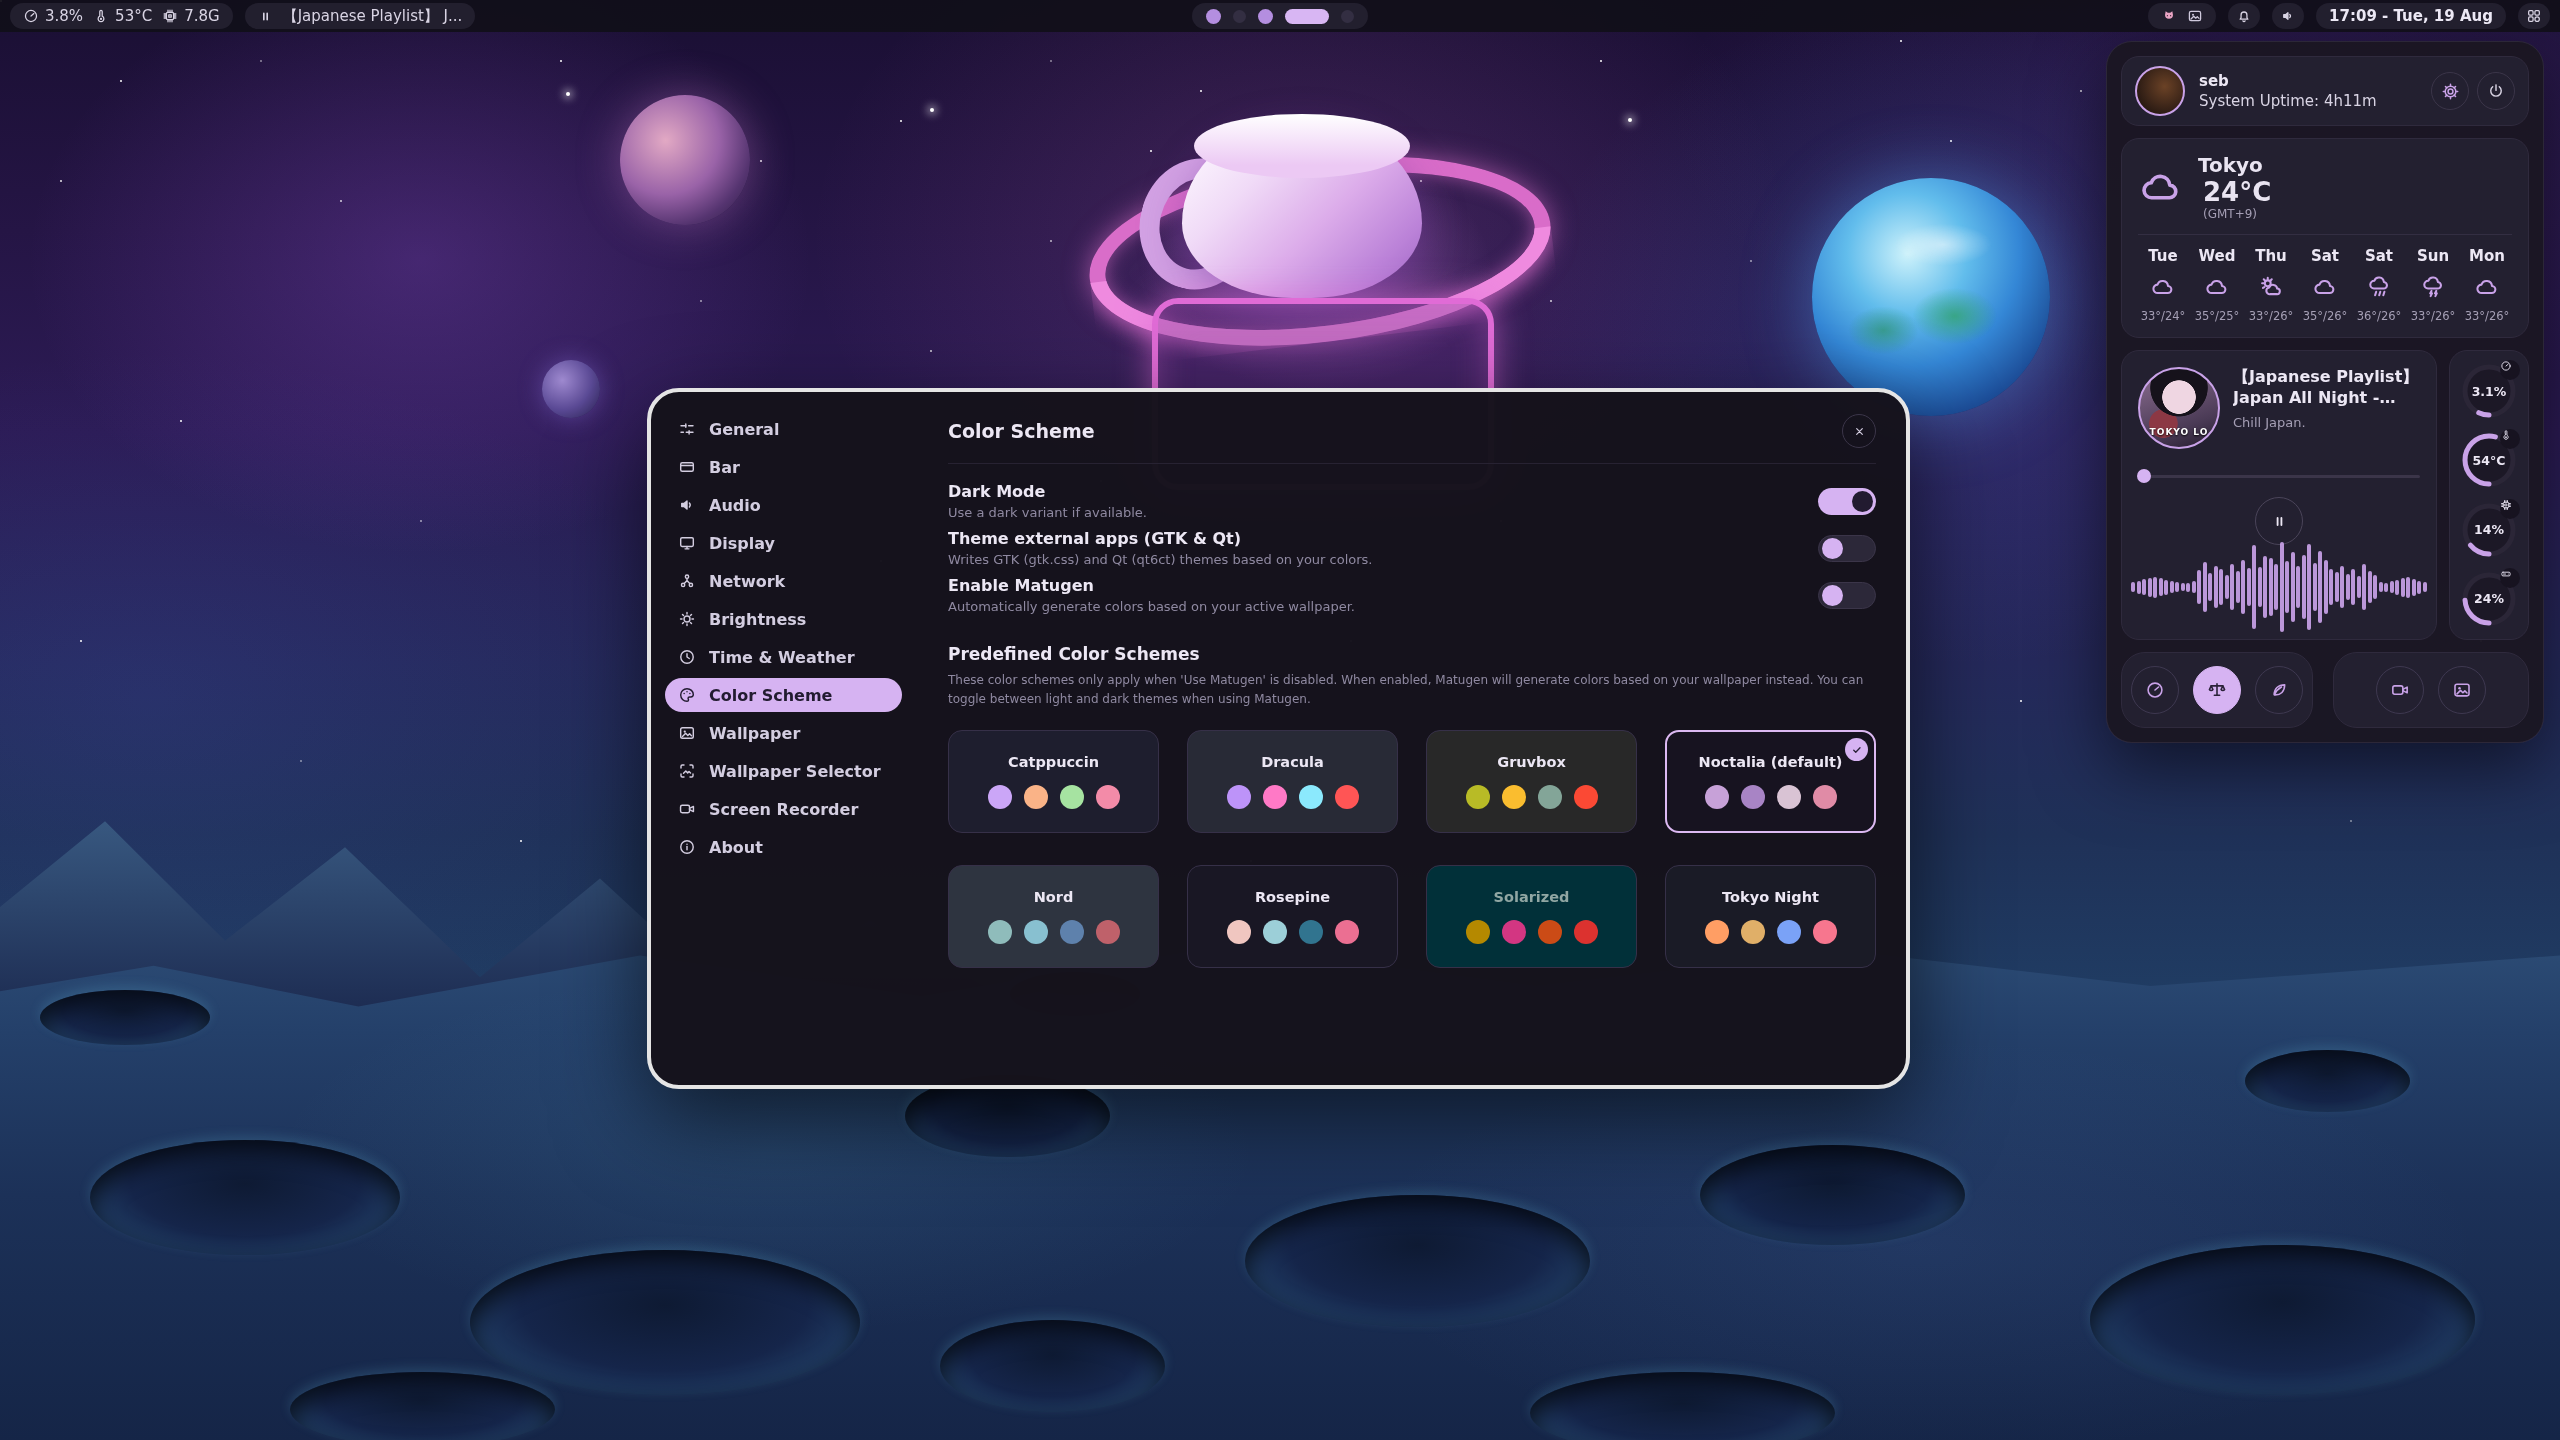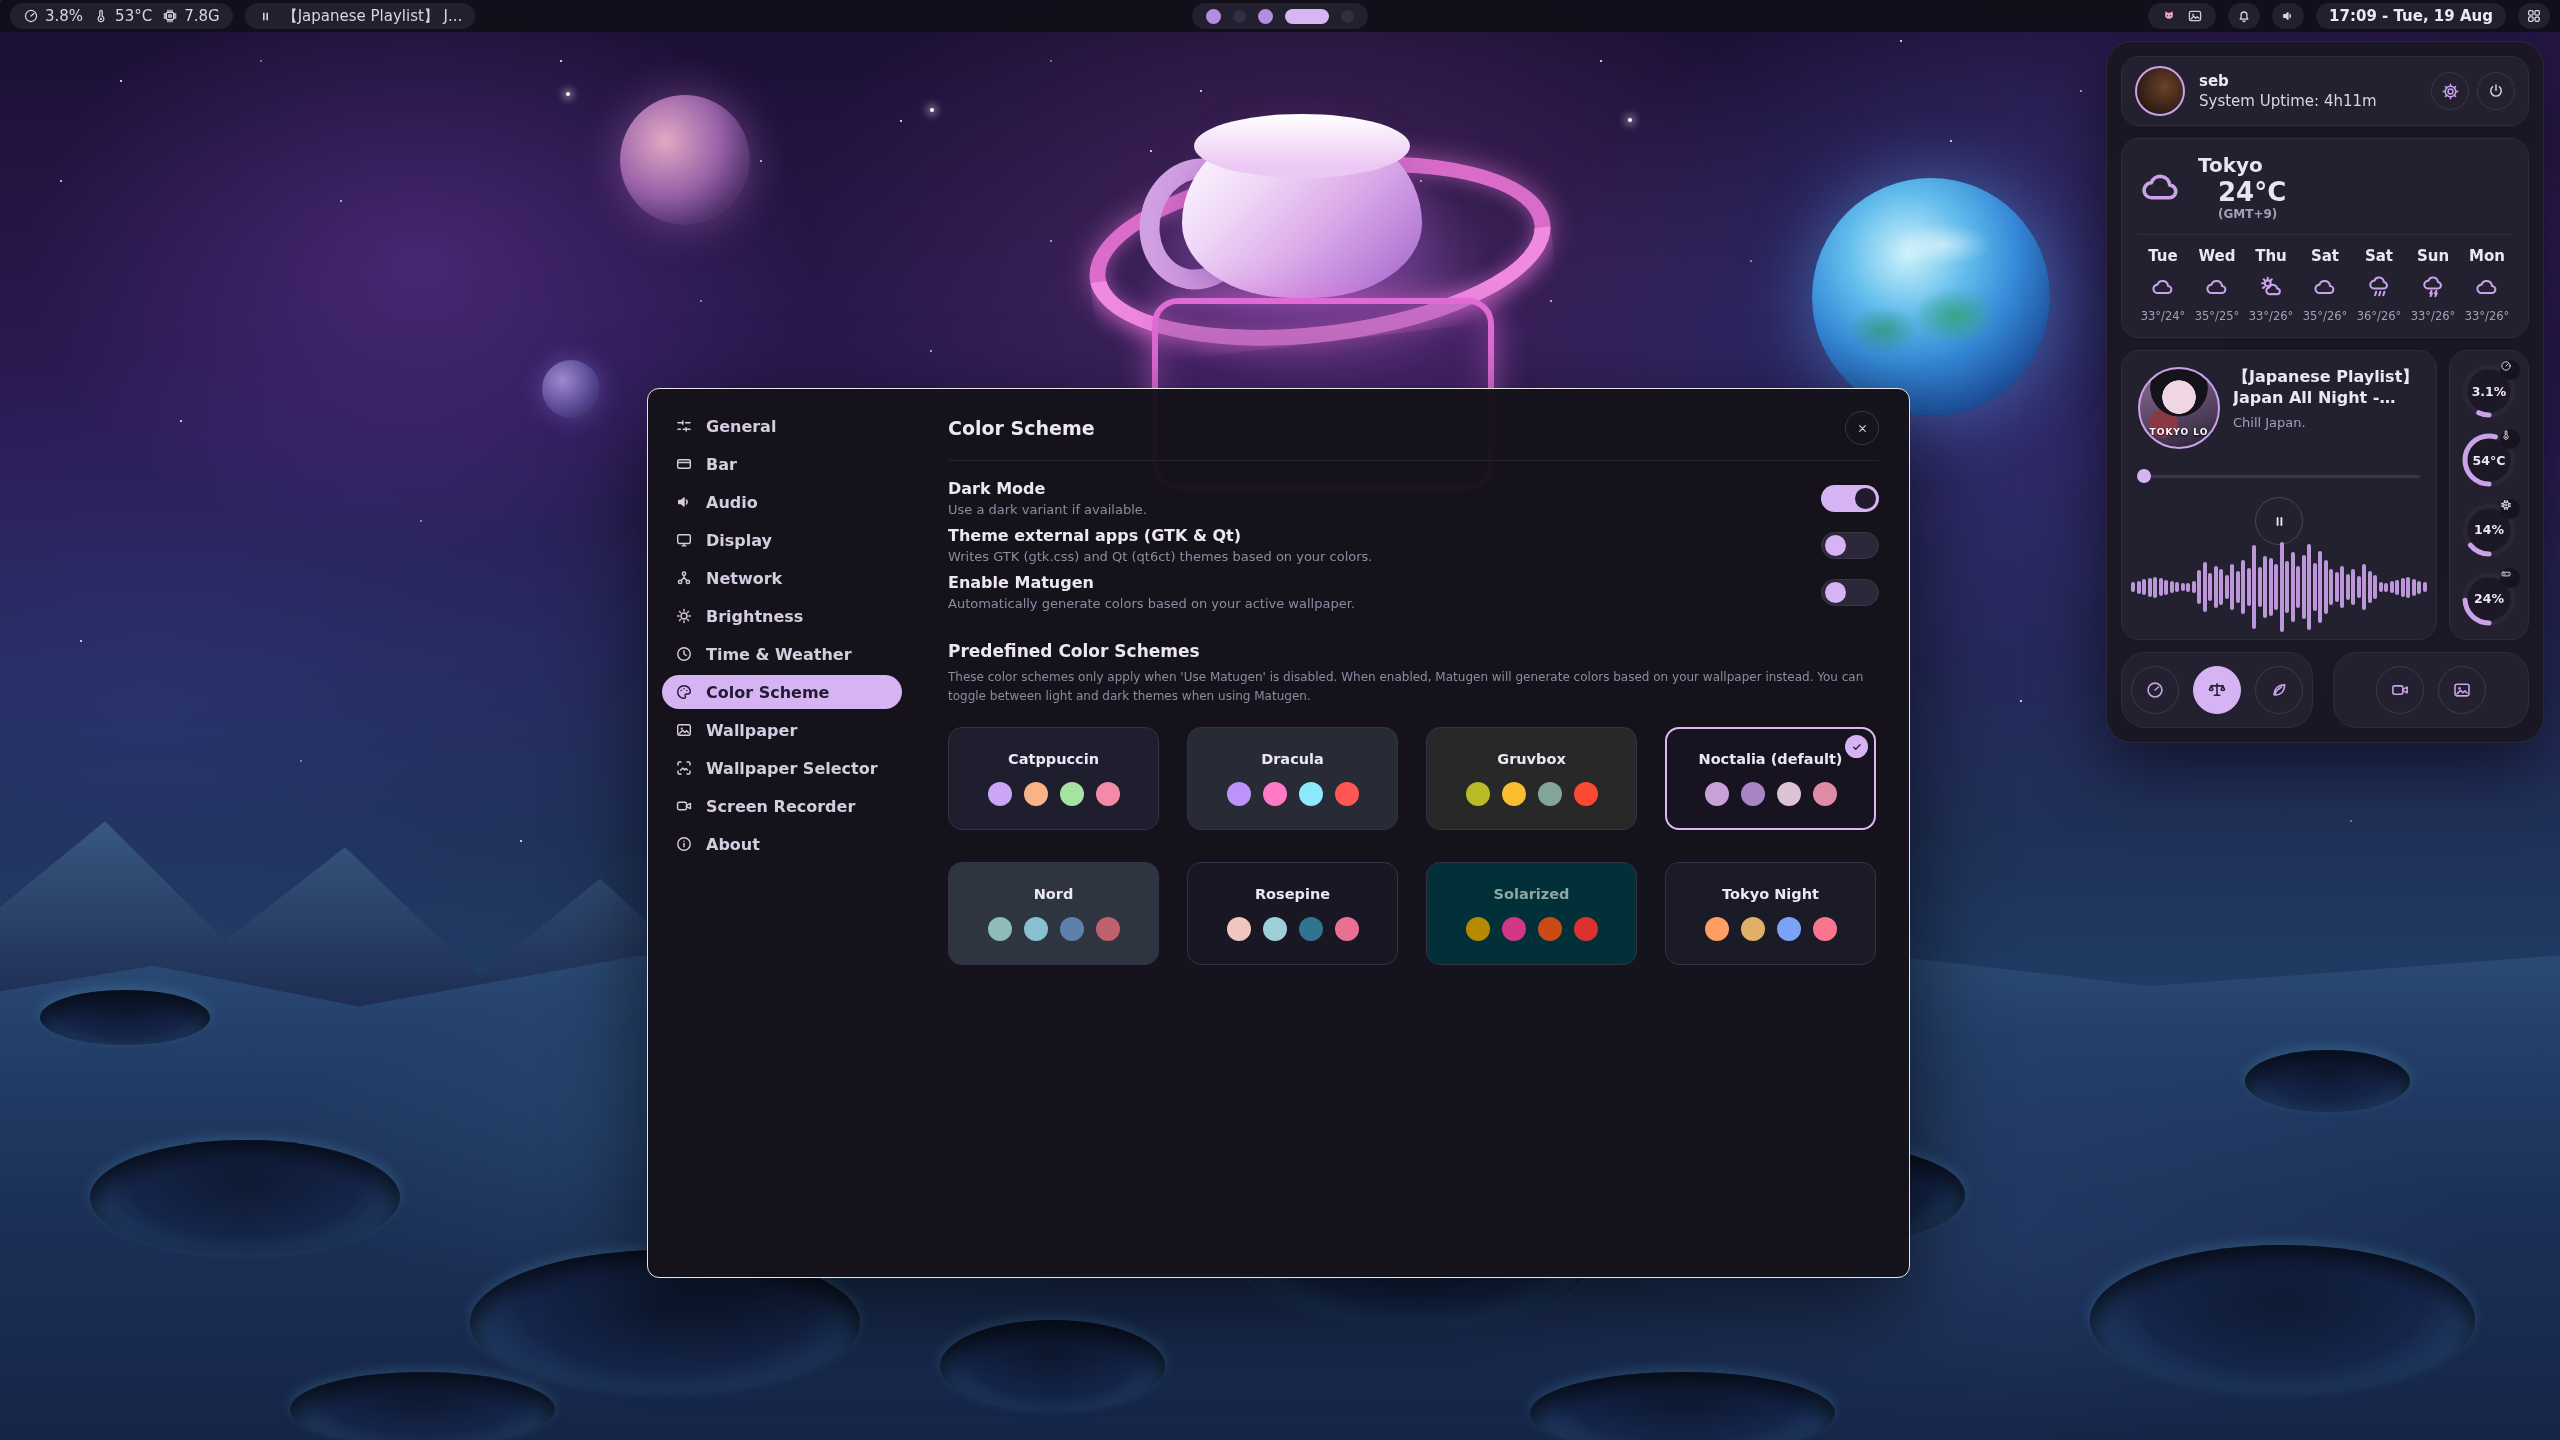--- a/index.html
+++ b/index.html
@@ -82,22 +82,22 @@
   .tb-side{display:flex;align-items:center;gap:12px;flex:1;}
   .tb-right{justify-content:flex-end;}
   .tb-pill{height:26px;border-radius:13px;background:#221f2e;display:flex;align-items:center;
     gap:10px;padding:0 13px;color:#d9d4e4;font-size:15px;}
   .tb-stat{display:flex;align-items:center;gap:6px;}
   .icon{display:inline-flex;align-items:center;justify-content:center;line-height:0;}
   .icon svg{display:block;}
   .ws-dot{border-radius:8px;}
   .clock{font-weight:bold;color:#ece8f5;}
   
-  .dialog{position:absolute;left:647px;top:388px;width:1263px;height:890px;z-index:30;
-    background:rgba(21,18,27,.985);border:1px solid #e5e5e5;border-radius:12px;
+  .dialog{position:absolute;left:647px;top:388px;width:1263px;height:701px;z-index:30;
+    background:rgba(21,18,27,.985);border:4px solid #e5e5e5;border-radius:32px;
     box-shadow:0 30px 90px rgba(0,0,0,.6);display:flex;box-sizing:border-box;}
   .sidebar{width:268px;padding:20px 14px;box-sizing:border-box;display:flex;flex-direction:column;gap:4px;}
   .side-item{height:34px;border-radius:17px;display:flex;align-items:center;gap:13px;
     padding:0 13px;color:#d3cde0;font-size:16px;font-weight:bold;cursor:default;}
   .side-item .icon{color:#d3cde0;}
   .side-item.active{background:#d6b3f2;color:#221b30;}
   .side-item.active .icon{color:#221b30;}
   .main{flex:1;padding:22px 30px 26px 32px;display:flex;flex-direction:column;box-sizing:border-box;}
   .main-header{display:flex;align-items:center;justify-content:space-between;padding-bottom:15px;
     border-bottom:1px solid #272232;}
@@ -136,21 +136,21 @@
   .avatar{width:46px;height:46px;border-radius:50%;border:2px solid #c9a2e8;flex:none;
     background:radial-gradient(circle at 60% 40%,#6b4226,#3a2418 55%,#170f0c 95%);}
   .user-name{font-size:15px;font-weight:bold;color:#ece7f4;}
   .uptime{font-size:15px;color:#d9d4e4;margin-top:2px;}
   .round-btn{width:36px;height:36px;border-radius:50%;border:1px solid #3b3549;display:flex;
     align-items:center;justify-content:center;color:#d9d4e4;flex:none;}
   .weather-card{padding:14px 16px;flex:none;}
   .w-head{display:flex;align-items:center;gap:14px;}
   .w-city{font-size:20px;font-weight:bold;}
   .w-temp{font-size:26px;font-weight:bold;}
-  .w-tz{font-size:12px;font-weight:bold;color:#a59fb5;margin-left:20px;}
+  .w-tz{font-size:12px;font-weight:normal;color:#a59fb5;margin-left:5px;}
   .w-div{height:1px;background:#332e42;margin:13px 0 12px;}
   .forecast{display:flex;justify-content:space-between;}
   .f-col{display:flex;flex-direction:column;align-items:center;gap:9px;width:50px;}
   .f-day{font-size:15px;font-weight:bold;color:#ece7f4;}
   .f-icon{color:#c9a2e8;}
   .f-temps{font-size:11.5px;color:#a59fb5;white-space:nowrap;}
   .media-row{flex:1;display:flex;gap:12px;min-height:0;}
   .media-card{flex:1;padding:16px;display:flex;flex-direction:column;min-width:0;}
   .m-top{display:flex;gap:13px;}
   .art{width:78px;height:78px;border-radius:50%;border:2px solid #c9a2e8;flex:none;position:relative;overflow:hidden;

